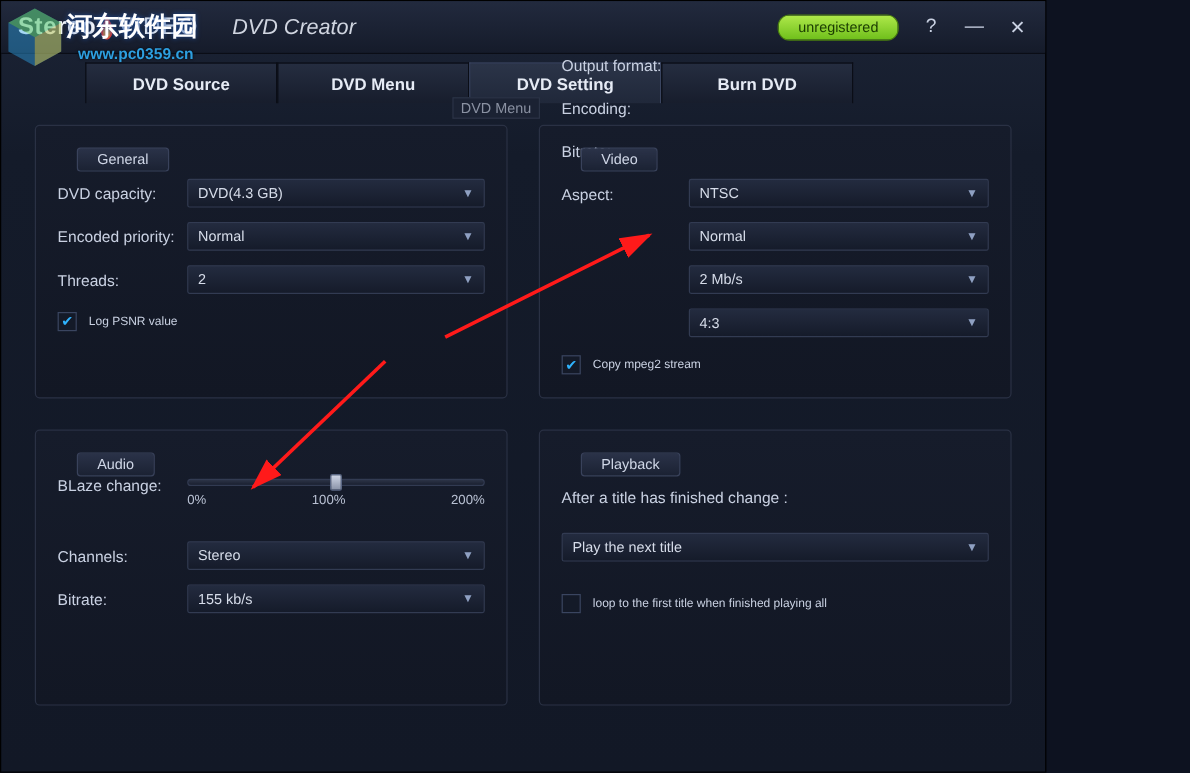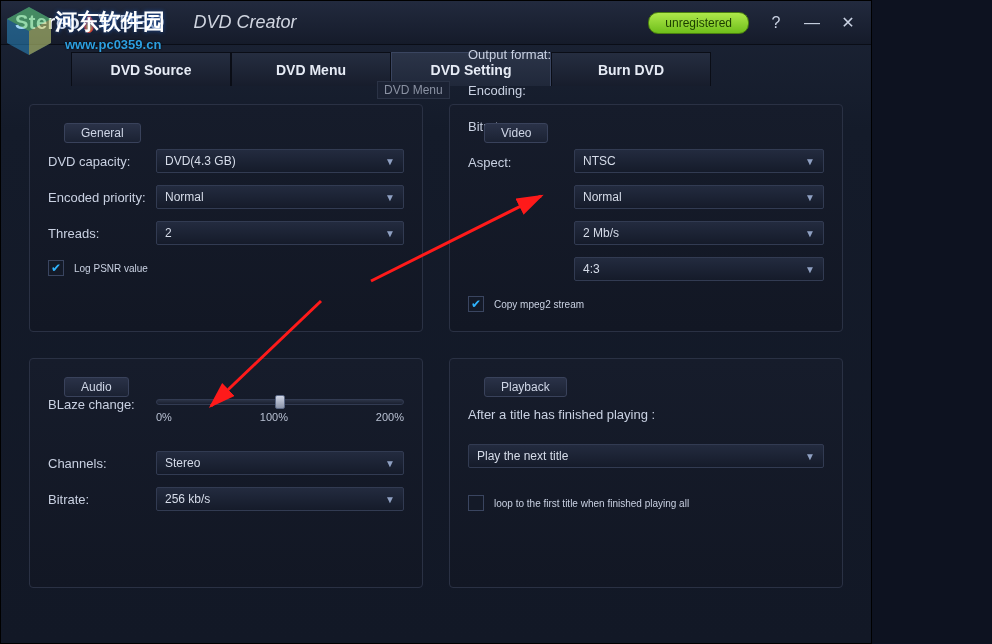--- a/index.html
+++ b/index.html
@@ -173,29 +173,29 @@
       <div class="row">
         <div class="lbl">Channels:</div>
         <div class="select">
           <span>Stereo</span>
           <span class="caret">▼</span>
         </div>
       </div>
       <div class="row">
         <div class="lbl">Bitrate:</div>
         <div class="select">
-          <span>256 kb/s</span>
+          <span>155 kb/s</span>
           <span class="caret">▼</span>
         </div>
       </div>
     </div>
 
     <div class="panel playback">
       <div class="panel-legend">Playback</div>
-      <div class="playback-text">After a title has finished playing :</div>
+      <div class="playback-text">After a title has finished change :</div>
       <div class="row">
         <div class="select" style="flex:1">
           <span>Play the next title</span>
           <span class="caret">▼</span>
         </div>
       </div>
       <div class="chk-row" style="margin-top:12px">
         <div class="chk"></div>
         <div class="chk-label">loop to the first title when finished playing all</div>
       </div>

